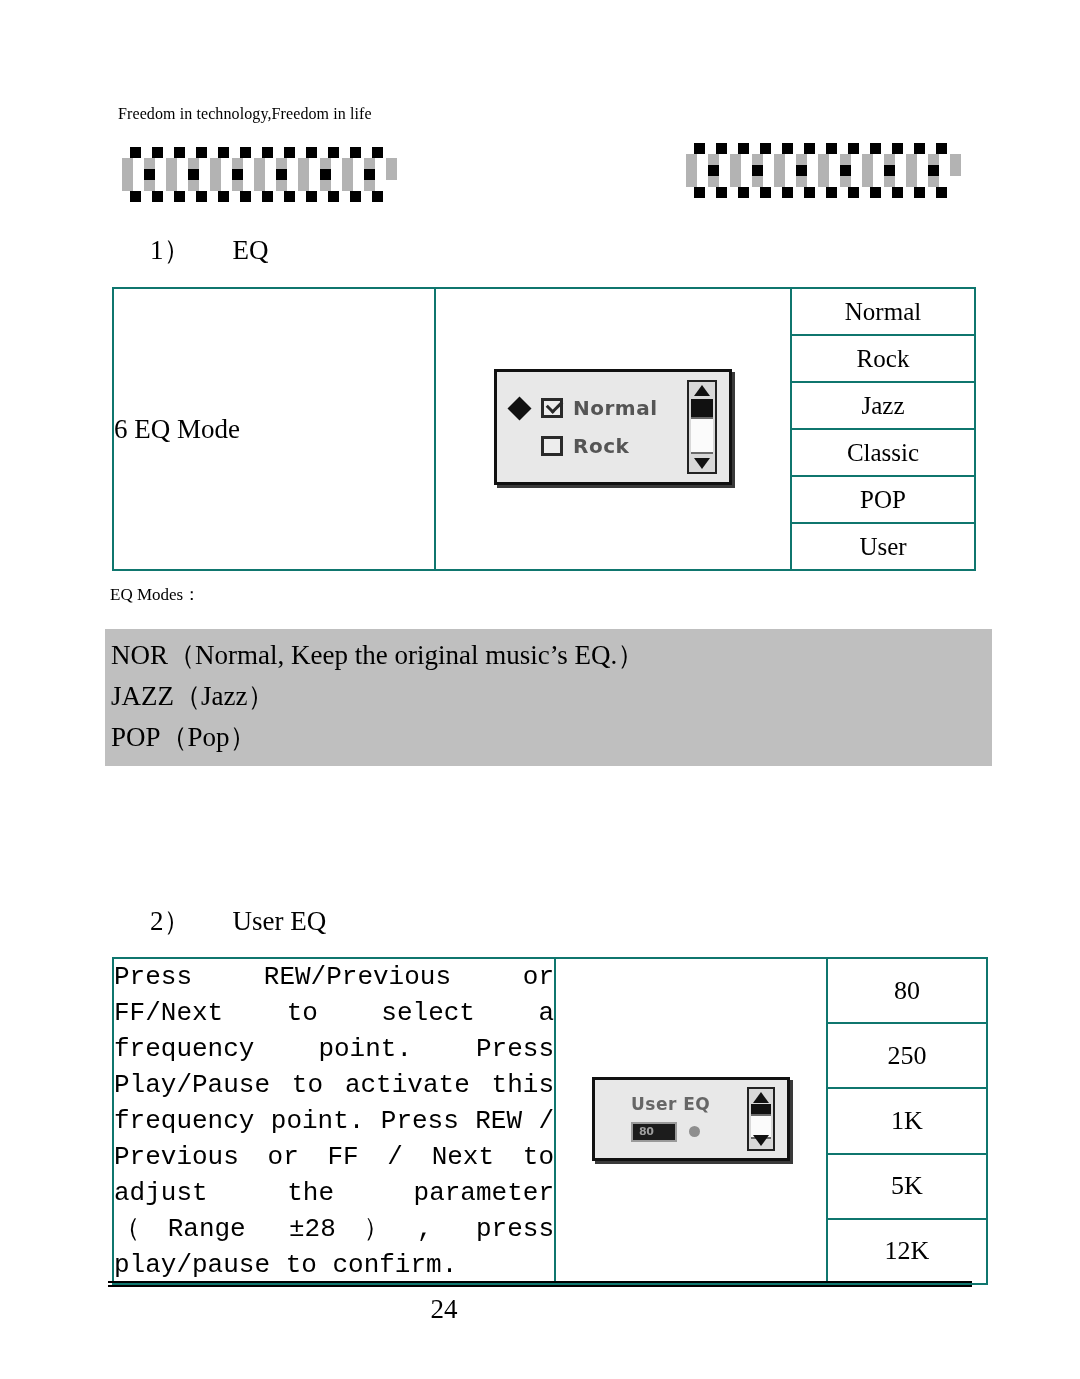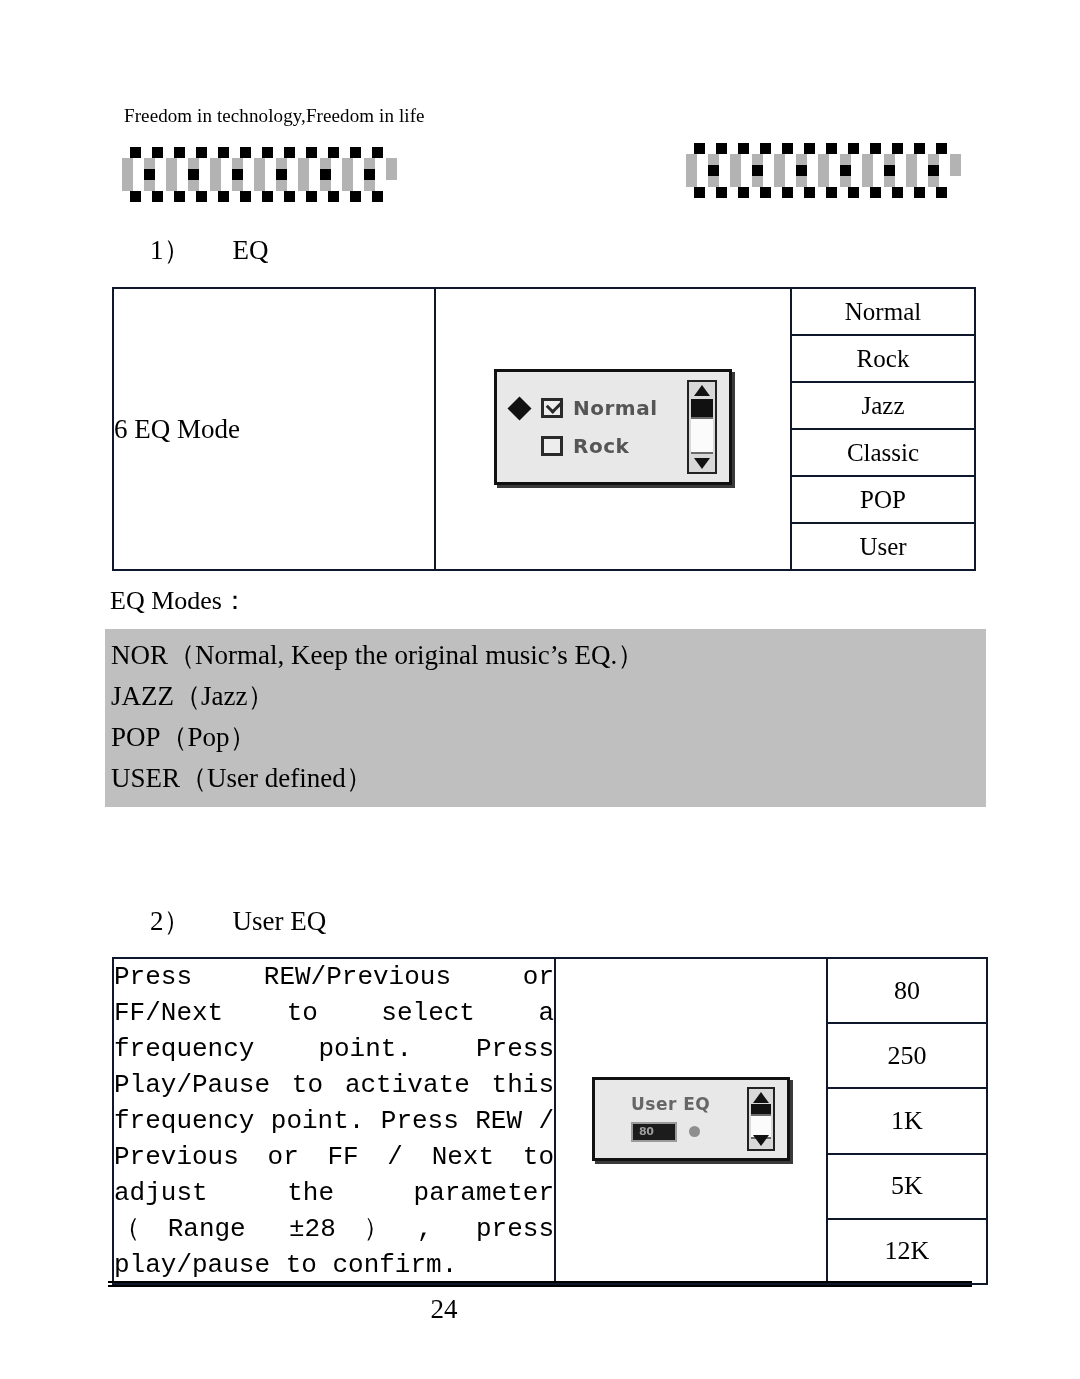--- a/index.html
+++ b/index.html
@@ -19,23 +19,23 @@
   .page {
     position: absolute;
     left: 0; top: 0;
     width: 1080px;
     height: 1379px;
   }
 
   
   .header-tagline {
     position: absolute;
-    left: 124px;
+    left: 118px;
     top: 105px;
-    font-size: 19px;
+    font-size: 16px;
     letter-spacing: 0.1px;
     white-space: nowrap;
   }
 
   .deco {
     position: absolute;
     height: 55px;
   }
   .deco-left  { left: 122px; top: 147px; width: 280px; }
   .deco-right { left: 686px; top: 143px; width: 280px; }
@@ -55,21 +55,21 @@
   #head-userq  { left: 110px; top: 903px; }
 
   
   .doctable {
     position: absolute;
     border-collapse: collapse;
     table-layout: fixed;
     background: #fff;
   }
   .doctable td {
-    border: 2px solid #0f172a;
+    border: 2px solid #0f766e;
     padding: 0;
     vertical-align: middle;
   }
 
   
   #table-eq { left: 112px; top: 287px; width: 858px; }
   #table-eq .c-label  { width: 320px; border-radius: 22px; }
   #table-eq .c-screen { width: 354px; }
   #table-eq .c-list   { width: 182px; }
 
@@ -84,29 +84,29 @@
   }
   .cell-screen {
     text-align: center;
   }
 
   
   .eqmodes-title {
     position: absolute;
     left: 110px;
     top: 583px;
-    font-size: 26px;
+    font-size: 17px;
   }
   .greyblock {
     position: absolute;
     left: 105px;
     top: 629px;
     width: 875px;
     background: #bfbfbf;
-    padding: 6px 6px 8px 0;
+    padding: 6px 12px 8px 0;
   }
   .greyblock .line {
     font-size: 27px;
     line-height: 41px;
     padding-left: 6px;
     white-space: nowrap;
   }
 
   
   #table-userq { left: 112px; top: 957px; width: 868px; }
@@ -480,21 +480,20 @@
     </tr>
   </tbody>
     </table>
 
   <div class="eqmodes-title">EQ Modes：</div>
 
   <div class="greyblock">
     <div class="line">NOR（Normal, Keep the original music’s EQ.）</div>
     <div class="line">JAZZ（Jazz）</div>
     <div class="line">POP（Pop）</div>
-    <div class="line">USER（User defined）</div>
   </div>
 
   <div class="sect-head" id="head-userq">
     <span class="num">2）</span><span class="txt">User EQ</span>
   </div>
 
   <table class="doctable" id="table-userq">
     <tbody>
         <tr>
       <td class="c-text cell-instr" rowspan="5">

